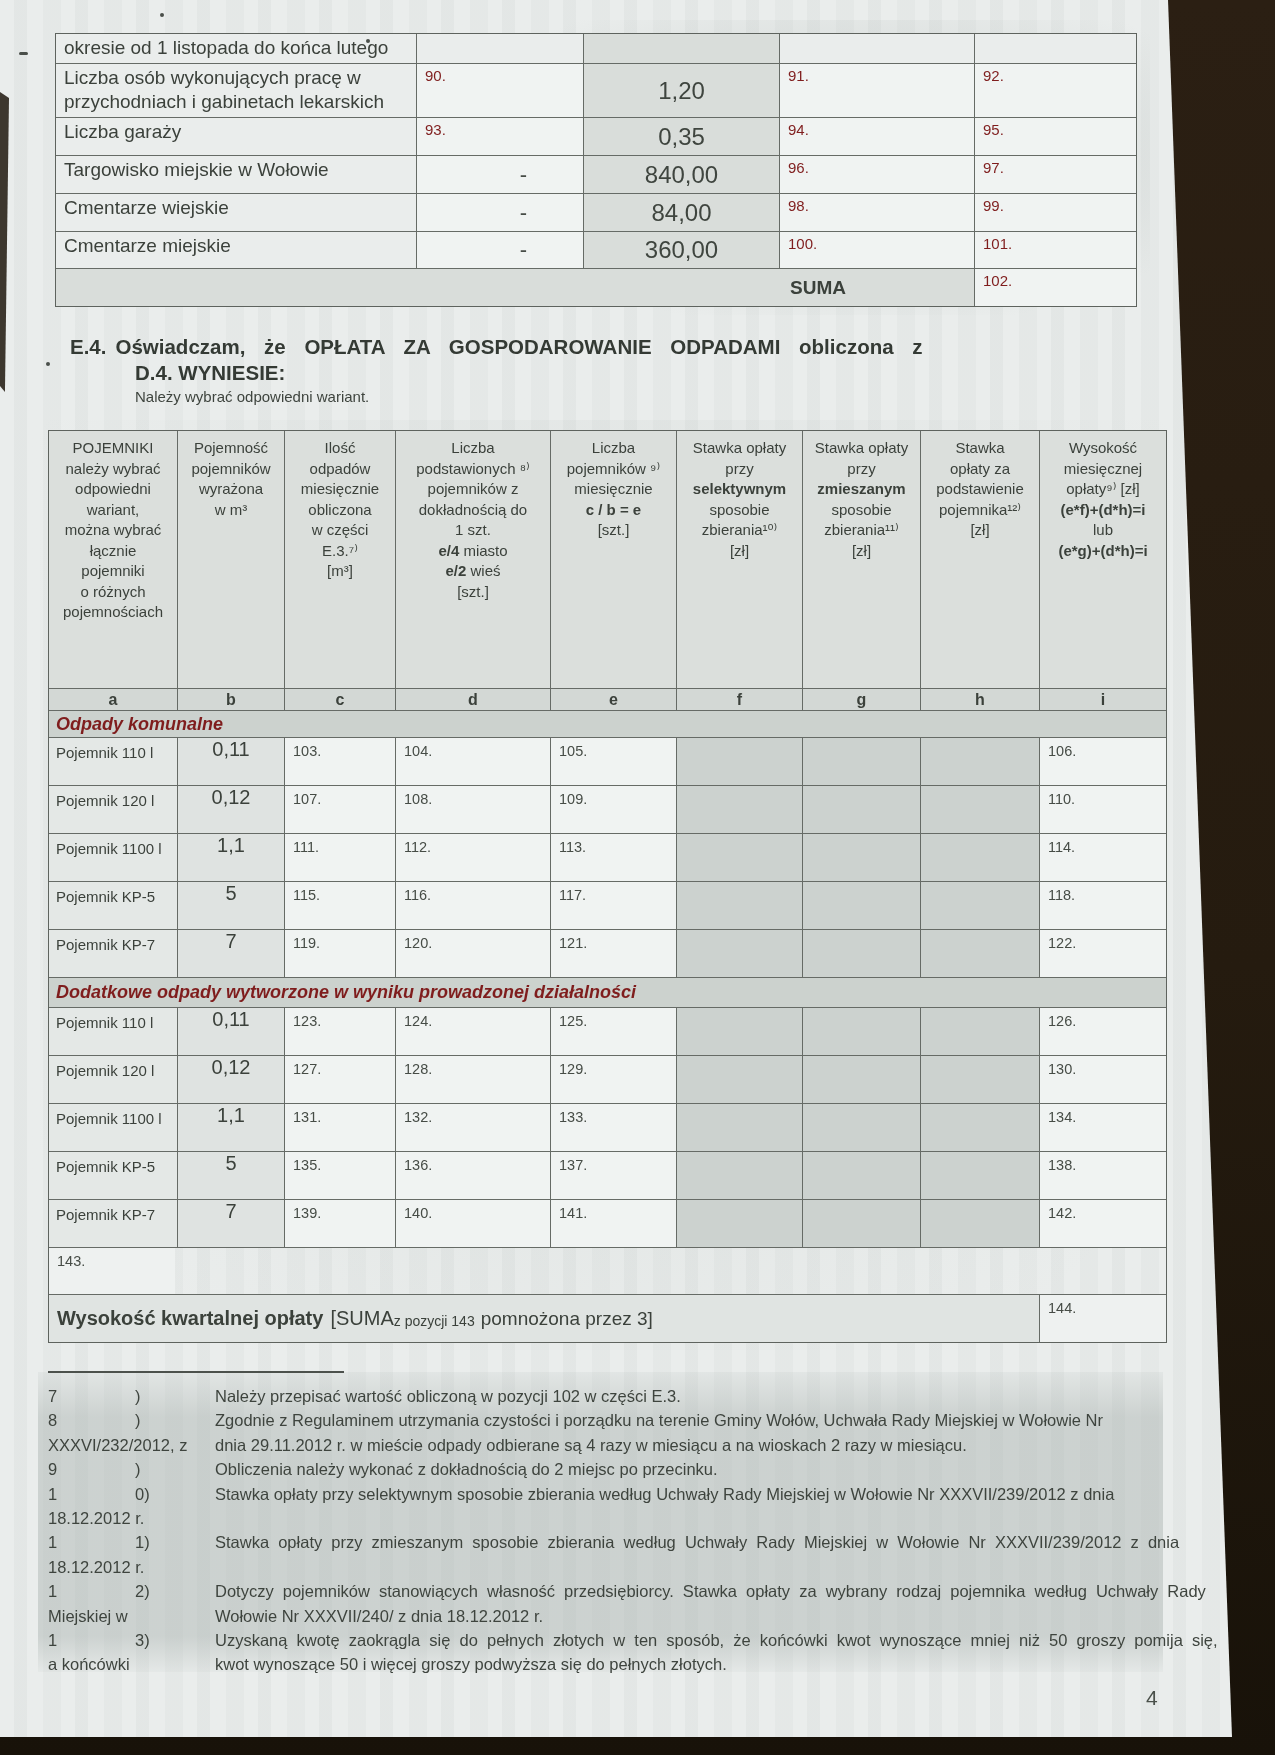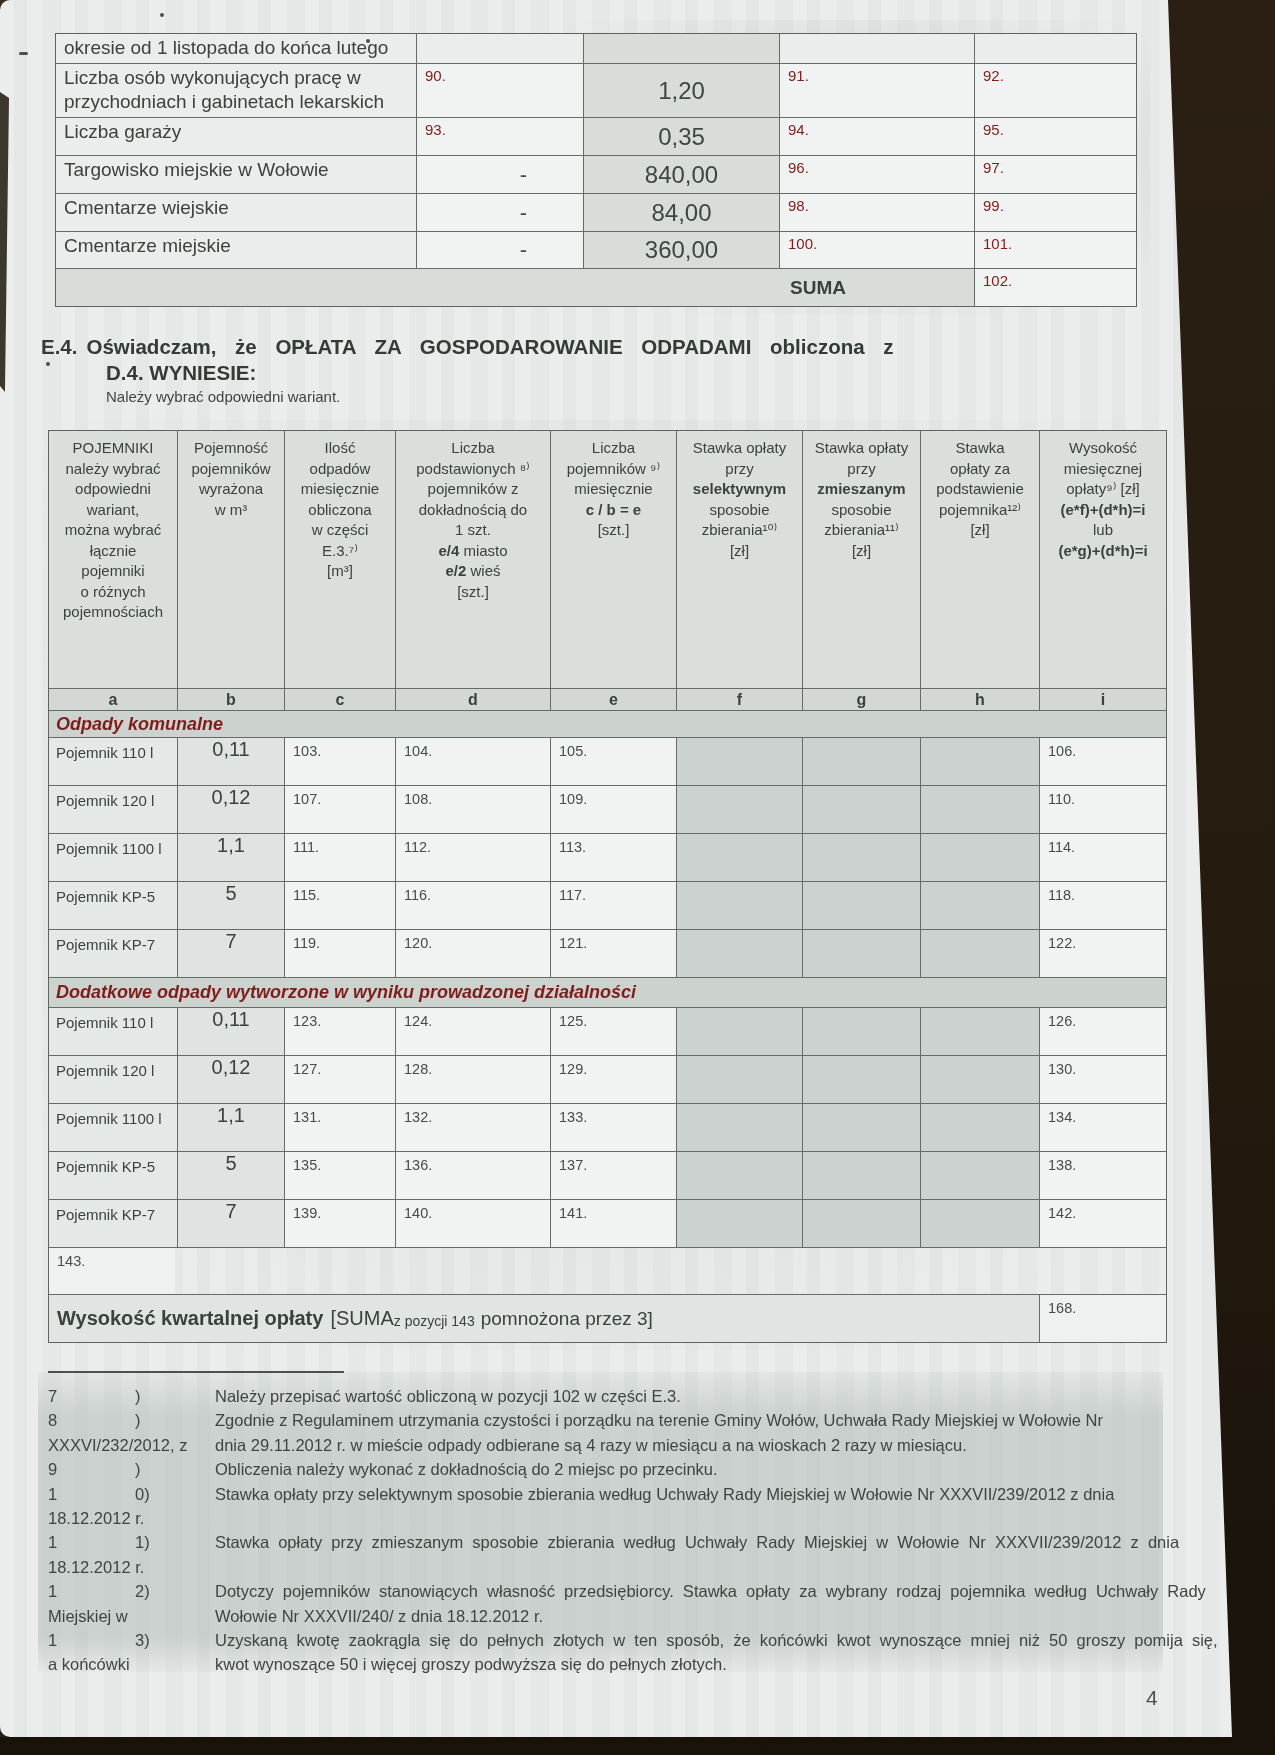--- a/index.html
+++ b/index.html
@@ -1,21 +1,21 @@
 <!DOCTYPE html>
 <html><head>
 <meta charset="utf-8">
 <style>
   html,body{margin:0;padding:0;background:#17110b;}
   #scan{position:relative;width:1275px;height:1755px;overflow:hidden;
         background:linear-gradient(180deg,#2b1f13 0%,#251b0f 55%,#181209 100%);
         font-family:"Liberation Sans","DejaVu Sans",sans-serif;color:#3b413b;}
   #page{position:absolute;left:0;top:0;width:1274px;height:1737px;
         background:#e9eceb;
-        clip-path:polygon(0 0,1168px 0,1232px 1737px,0 1737px);border-radius:10px;}
+        clip-path:polygon(0 0,1168px 0,1232px 1737px,0 1737px);}
   #streaks{position:absolute;inset:0;
         background:repeating-linear-gradient(90deg,
           rgba(255,255,255,.06) 0 14px, rgba(150,160,158,.07) 14px 27px,
           rgba(255,255,255,.05) 27px 43px, rgba(160,170,167,.06) 43px 61px);
         pointer-events:none;}
   .wash{position:absolute;pointer-events:none;}
   #wash-top{left:480px;top:20px;width:670px;height:295px;
         background:radial-gradient(ellipse at 55% 45%,rgba(165,174,171,.42),rgba(165,174,171,0) 78%);}
   #wash-table{left:40px;top:420px;width:1130px;height:930px;
         background:radial-gradient(ellipse at 50% 40%,rgba(170,179,176,.20),rgba(170,179,176,0) 85%);}
@@ -37,21 +37,21 @@
   .tt-num{background:#f0f3f2;font-size:15px;color:#7f1d1d;padding:3px 0 0 8px;}
   .tt-val{background:#d9ddda;font-size:24px;color:#3f453f;display:flex;
         align-items:center;justify-content:center;}
   .tt-dash{background:#f0f3f2;font-size:22px;color:#464c46;display:flex;
         align-items:center;justify-content:flex-end;padding-right:56px;box-sizing:border-box;}
   .tt-suma-left{background:#d9ddda;border-right:none;}
   .tt-suma{background:#d9ddda;font-weight:bold;font-size:19px;display:flex;
         align-items:center;padding-left:10px;box-sizing:border-box;border-right:1px solid #666b66;}
 
   
-  #e4{position:absolute;left:41px;top:334px;width:1085px;color:#343a34;}
+  #e4{position:absolute;left:70px;top:334px;width:1085px;color:#343a34;}
   #e4 .h1{font-weight:bold;font-size:20.5px;line-height:26px;display:flex;}
   #e4 .h1 .pref{margin-right:9px;}
   #e4 .h1 .rest{word-spacing:13px;}
   #e4 .h2{font-weight:bold;font-size:20.5px;line-height:26px;margin-left:65px;word-spacing:4px;}
   #e4 .h3{font-weight:bold;font-size:20.5px;line-height:26px;margin-left:65px;}
   #e4 .note{font-size:15px;margin-left:65px;margin-top:2px;color:#3e443e;}
 
   
   #main-table{position:absolute;left:48px;top:430px;width:1117px;
         border:1.5px solid #5e635e;box-sizing:content-box;}
@@ -370,21 +370,21 @@
         <div class="mt-suma" style="height: 46px;">
           <div class="mt-suma-num">143.</div>
         </div>
         <div class="mt-suma" style="height: 47px; border-bottom: none;">
           <div class="mt-q-lbl">
             <span class="qb">Wysokość kwartalnej opłaty</span>
             <span class="qn">[SUMA</span>
             <span class="qs">z pozycji 143</span>
             <span class="qr">pomnożona przez 3]</span>
           </div>
-          <div class="mt-suma-num">168.</div>
+          <div class="mt-suma-num">144.</div>
         </div>
       </div>
 
     <div id="fn-rule"></div>
     <div id="footnotes">
         <div class="fn-row">
           <span class="fn-n1">7</span>
           <span class="fn-n2">)</span>
           <div class="fn-text">Należy przepisać wartość obliczoną w pozycji 102 w części E.3.</div>
         </div>

